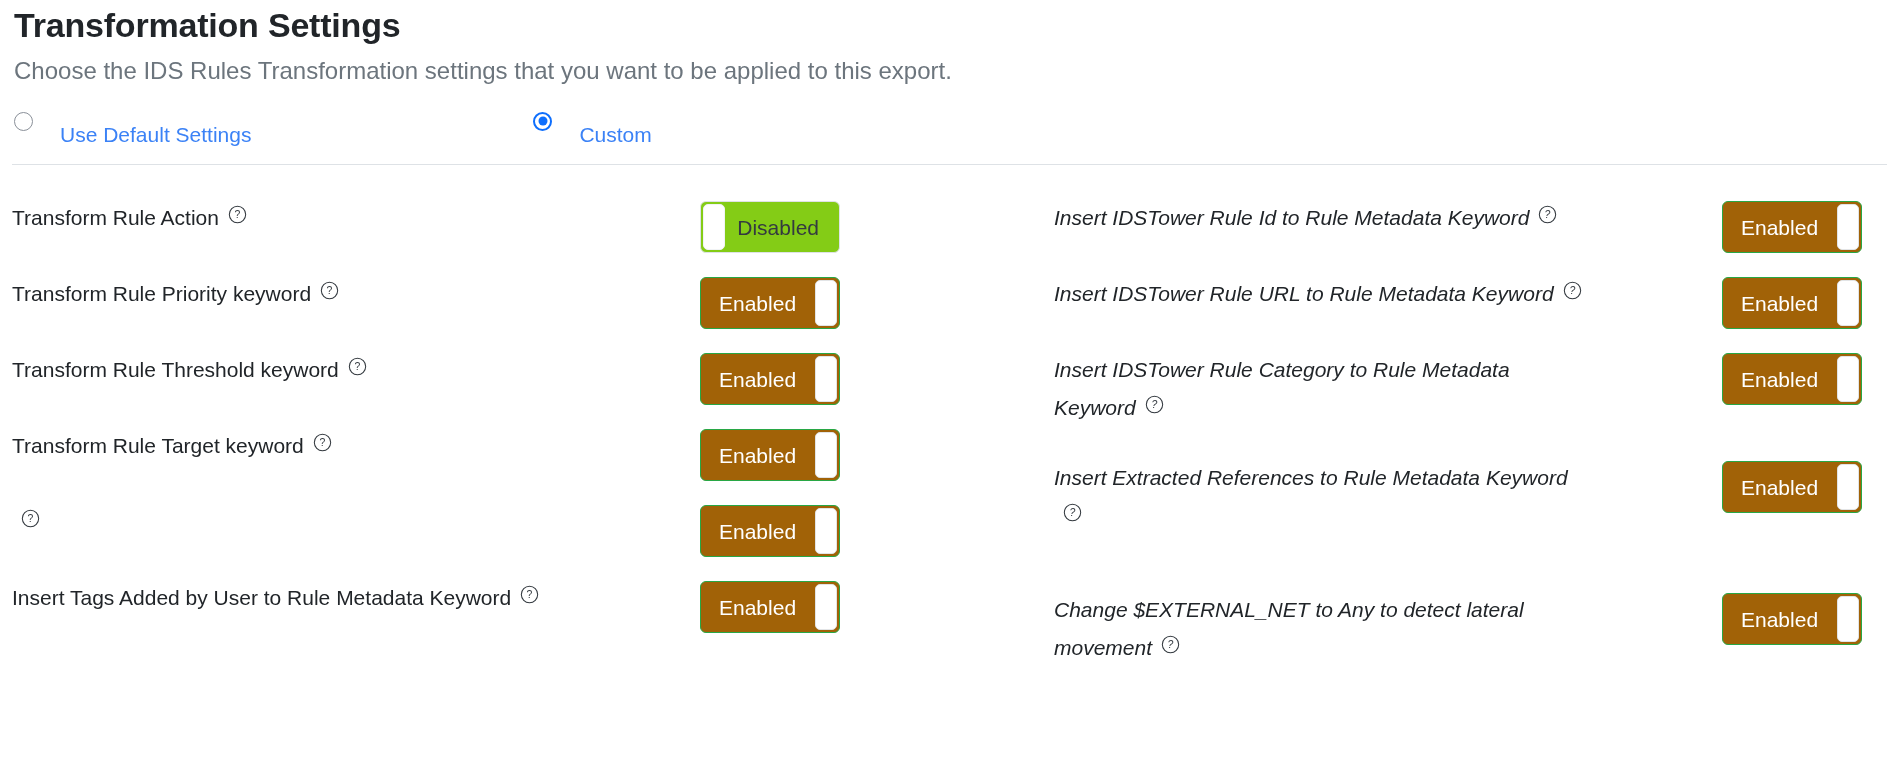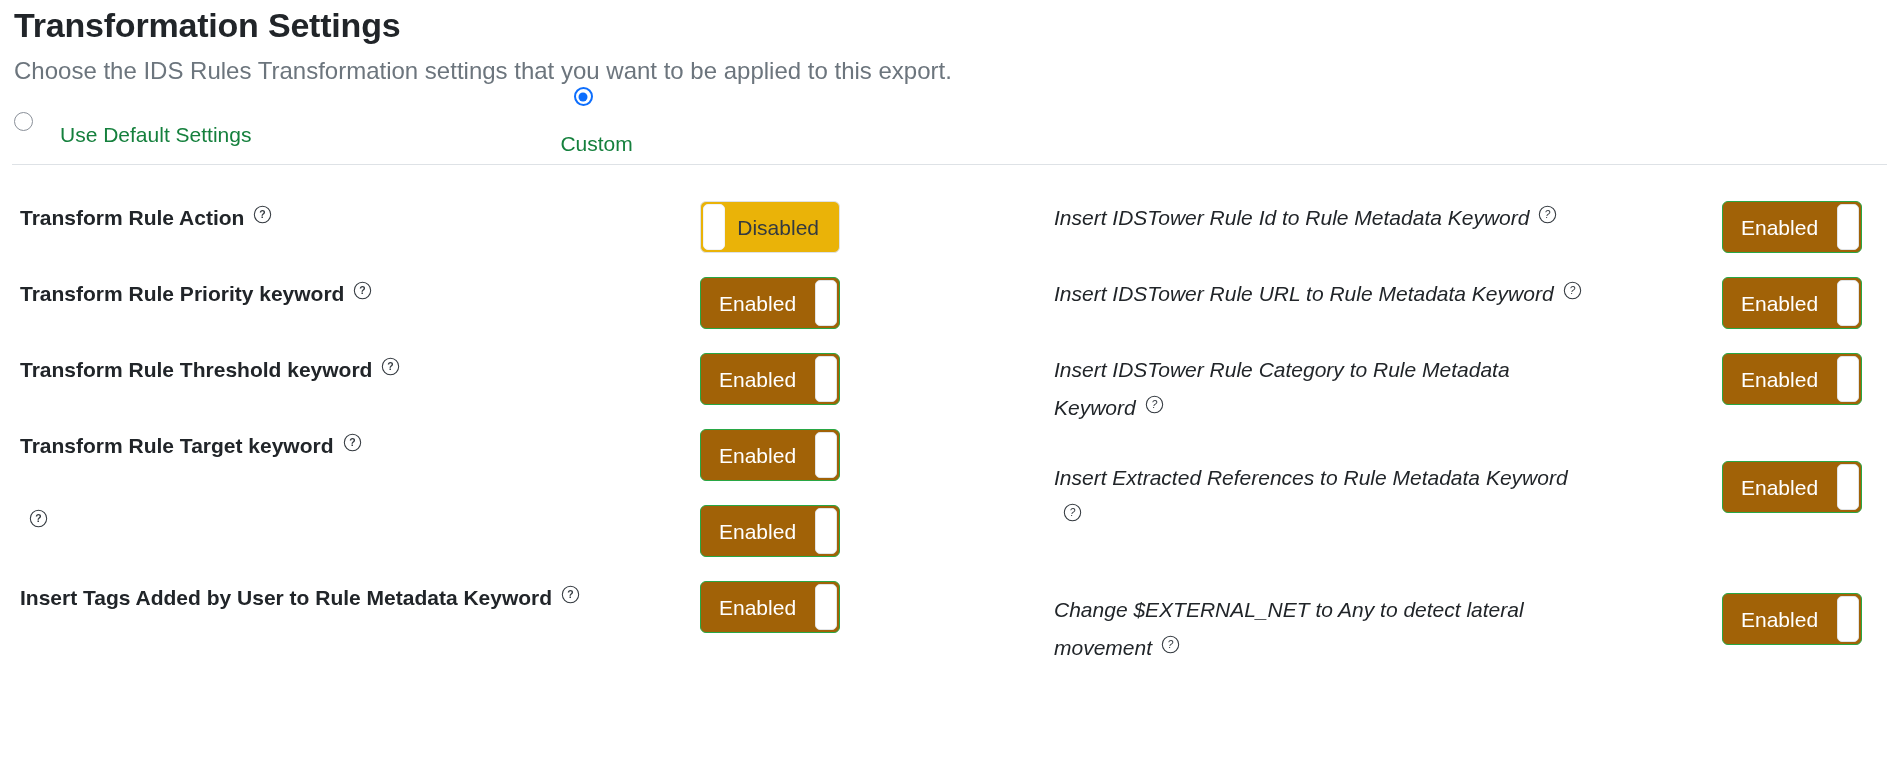--- a/index.html
+++ b/index.html
@@ -50,21 +50,20 @@
     margin: 18px 0 0 14px;
     height: 34px;
   }
   .radio-option {
     display: flex;
     align-items: center;
     cursor: pointer;
   }
   .radio-option + .radio-option {
     margin-left: 282px;
-    flex-direction: column;
   }
   .radio-mark {
     width: 19px;
     height: 19px;
     border-radius: 50%;
     border: 1.6px solid #8a9099;
     box-sizing: border-box;
     background: #ffffff;
     flex: none;
     position: relative;
@@ -79,21 +78,21 @@
     left: 50%;
     top: 50%;
     transform: translate(-50%, -50%);
     width: 9px;
     height: 9px;
     border-radius: 50%;
     background: #0d6efd;
   }
   .radio-label {
     font-size: 21px;
-    color: #15803d;
+    color: #3b82f6;
     margin-left: 27px;
     white-space: nowrap;
     line-height: 22px;
     margin-top: 27px;
   }
 
   
   .divider {
     margin: 26px 0 0 12px;
     width: 1875px;
@@ -125,23 +124,22 @@
     left: 0;
     right: 0;
   }
   .setting-label {
     font-size: 21px;
     line-height: 38px;
     color: #212529;
     font-weight: normal;
   }
   .col-left .setting-label {
-    padding-left: 20px;
+    padding-left: 12px;
     width: 680px;
-    font-weight: bold;
   }
   .col-right .setting-label {
     padding-left: 14px;
     width: 670px;
     font-style: italic;
   }
   .setting-label .txt { }
 
   .help-icon {
     display: inline-block;
@@ -183,21 +181,21 @@
     right: 2px;
     top: 2px;
     bottom: 2px;
     width: 22px;
     border-radius: 5px;
     background: #ffffff;
     border: 1px solid #e2e4e6;
     box-sizing: border-box;
   }
   .toggle.off {
-    background: #eab308;
+    background: #84cc16;
     border: 1px solid #dee2e6;
     justify-content: flex-end;
   }
   .toggle.off .toggle-text {
     color: #343a40;
     margin-right: 20px;
   }
   .toggle.off .knob {
     position: absolute;
     left: 2px;

